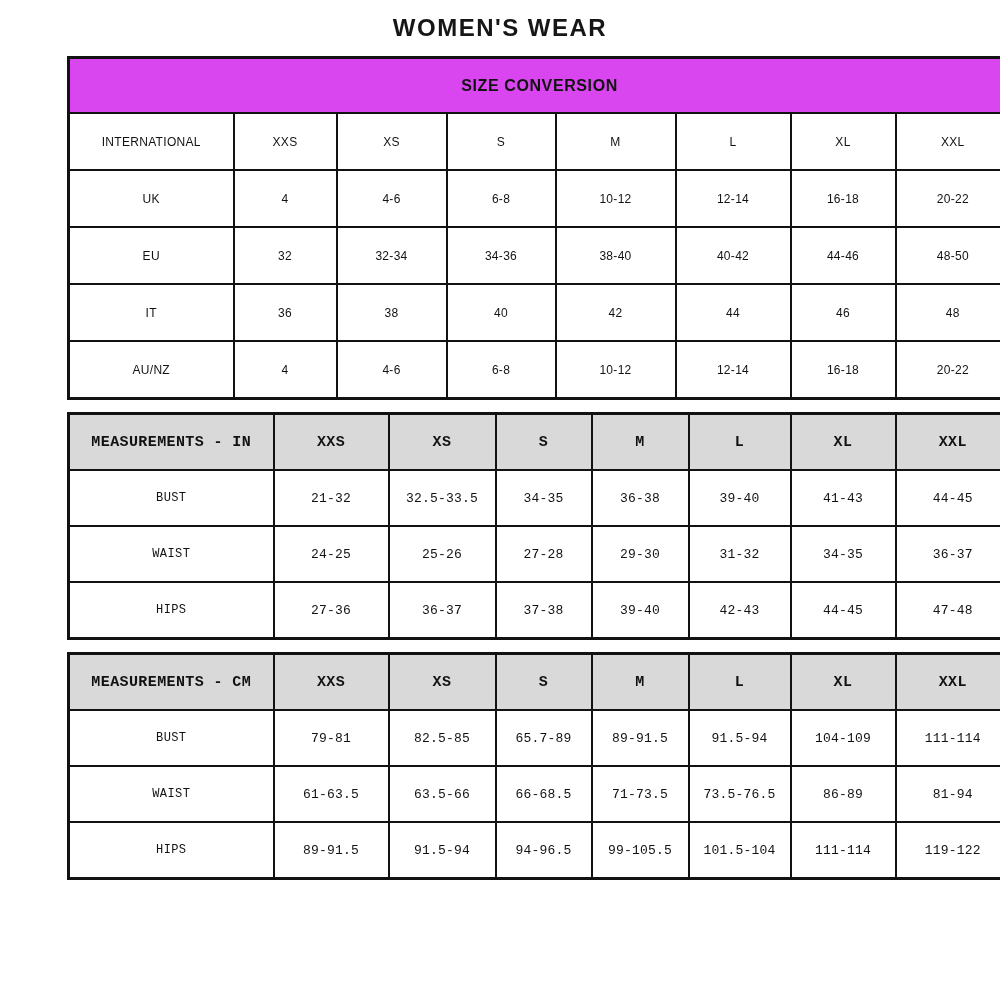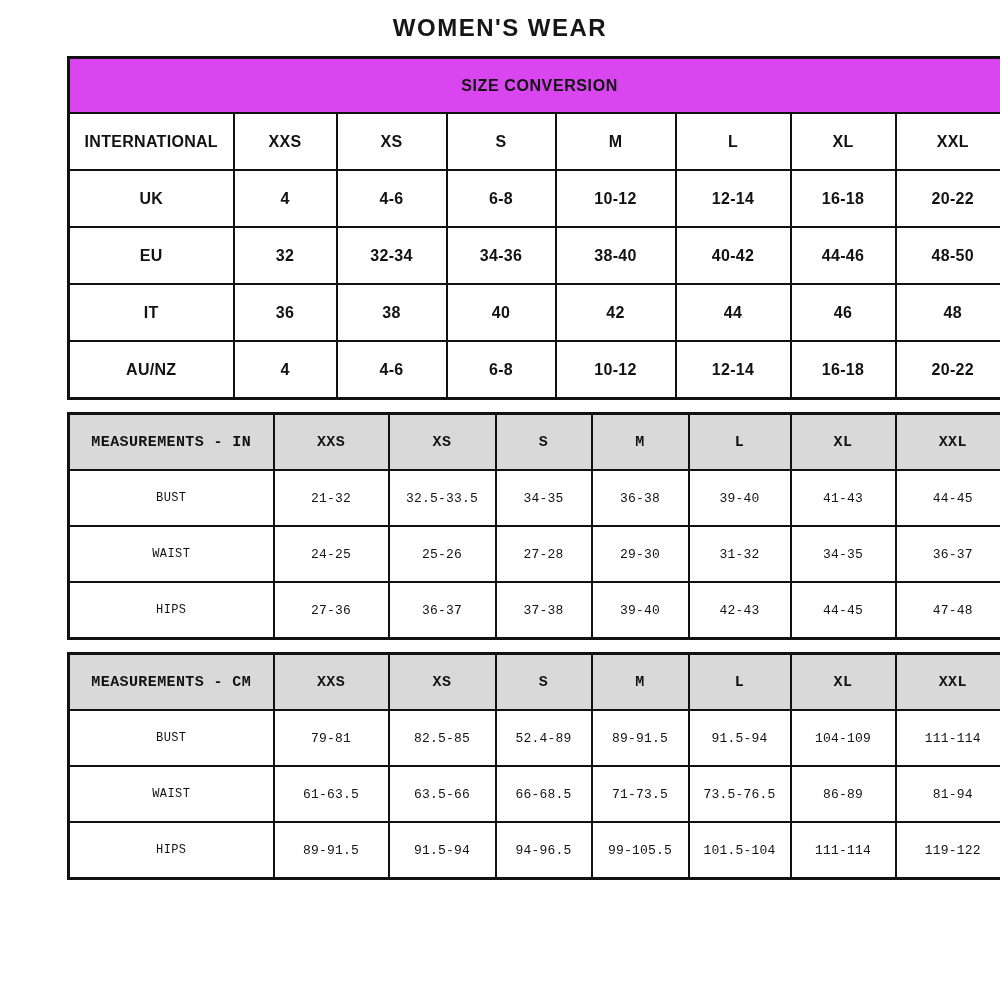--- a/index.html
+++ b/index.html
@@ -32,21 +32,21 @@
     overflow:hidden;
     white-space:nowrap;
   }
   .tbl-conv .caption {
     height:53px;
     background:#d946ef;
     font-size:16px;
     font-weight:700;
     letter-spacing:0.6px;
   }
-  .tbl-conv td { height:55px; font-size:16px; font-weight:700; letter-spacing:0.3px; }
+  .tbl-conv td { height:55px; font-size:12px; font-weight:400; letter-spacing:0.3px; }
   .tbl-meas { margin-top:12px;font-family:Liberation Mono, monospace; }
   .tbl-meas .head-row td {
     height:54px;
     background:#d9d9d9;
     font-size:15px;
     font-weight:700;
     letter-spacing:0.4px;
   }
   .tbl-meas td { height:54px; font-size:13px; font-weight:400; letter-spacing:0.2px; }
   .tbl-meas td.rowlabel { font-size:12px; letter-spacing:0.4px; }
@@ -200,21 +200,21 @@
       <td>S</td>
       <td>M</td>
       <td>L</td>
       <td>XL</td>
       <td>XXL</td>
     </tr>
     <tr>
       <td class="rowlabel">BUST</td>
       <td>79-81</td>
       <td>82.5-85</td>
-      <td>52.4-89</td>
+      <td>65.7-89</td>
       <td>89-91.5</td>
       <td>91.5-94</td>
       <td>104-109</td>
       <td>111-114</td>
     </tr>
     <tr>
       <td class="rowlabel">WAIST</td>
       <td>61-63.5</td>
       <td>63.5-66</td>
       <td>66-68.5</td>

